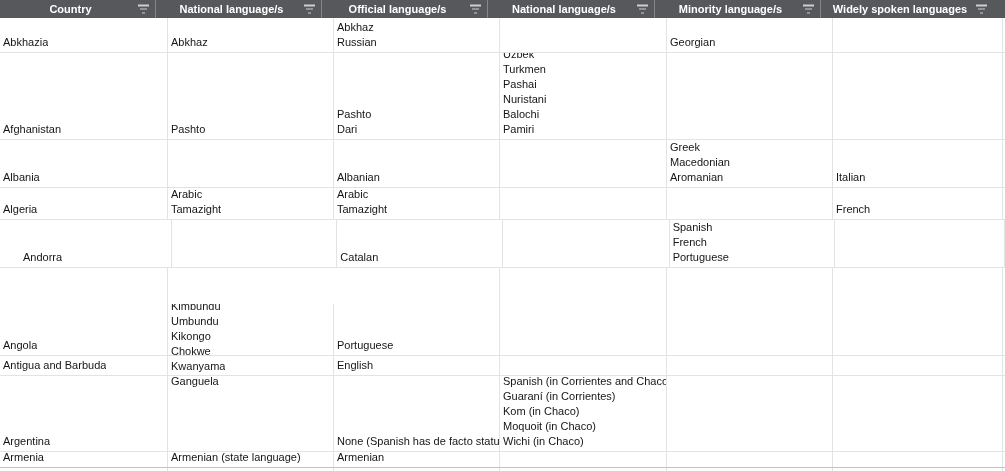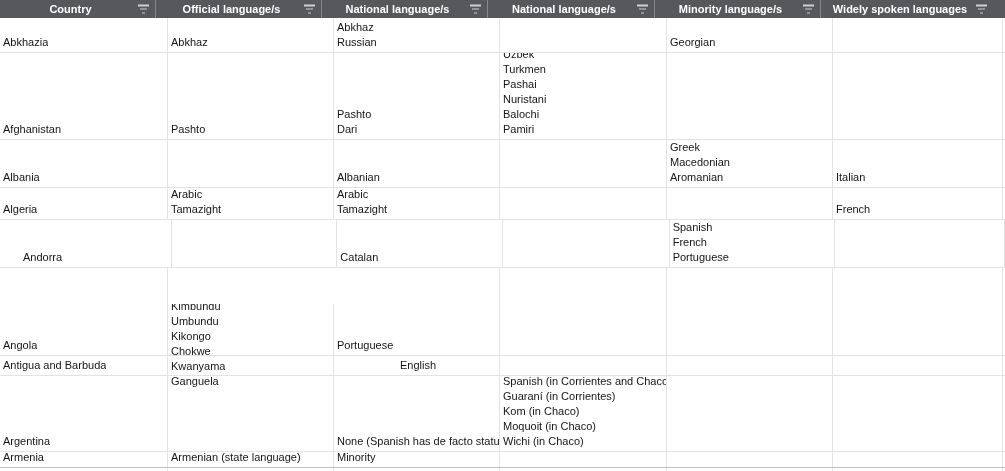--- a/index.html
+++ b/index.html
@@ -84,29 +84,29 @@
   <div id="header-row">
       <div class="header-cell" style="width: 156px;">
         <span class="header-label">Country</span>
         <span class="filter-icon">
           <span class="bar1"></span>
           <span class="bar2"></span>
           <span class="bar3"></span>
         </span>
       </div>
       <div class="header-cell" style="width: 166px;">
+        <span class="header-label">National language/s</span>
+        <span class="filter-icon">
+          <span class="bar1"></span>
+          <span class="bar2"></span>
+          <span class="bar3"></span>
+        </span>
+      </div>
+      <div class="header-cell" style="width: 166px;">
         <span class="header-label">Official language/s</span>
-        <span class="filter-icon">
-          <span class="bar1"></span>
-          <span class="bar2"></span>
-          <span class="bar3"></span>
-        </span>
-      </div>
-      <div class="header-cell" style="width: 166px;">
-        <span class="header-label">National language/s</span>
         <span class="filter-icon">
           <span class="bar1"></span>
           <span class="bar2"></span>
           <span class="bar3"></span>
         </span>
       </div>
       <div class="header-cell" style="width: 167px;">
         <span class="header-label">National language/s</span>
         <span class="filter-icon">
           <span class="bar1"></span>
@@ -270,21 +270,21 @@
           <div class="cell-text"></div>
         </div>
       </div>
       <div class="sheet-row" style="height: 20px;">
         <div class="sheet-cell" style="width: 168px;">
           <div class="cell-text">Antigua and Barbuda</div>
         </div>
         <div class="sheet-cell" style="width: 166px;">
           <div class="cell-text"></div>
         </div>
-        <div class="sheet-cell" style="width: 166px; justify-content: center;">
+        <div class="sheet-cell" style="width: 166px;">
           <div class="cell-text">English</div>
         </div>
         <div class="sheet-cell" style="width: 167px;">
           <div class="cell-text"></div>
         </div>
         <div class="sheet-cell" style="width: 166px;">
           <div class="cell-text"></div>
         </div>
         <div class="sheet-cell" style="width: 170px;">
           <div class="cell-text"></div>
@@ -315,21 +315,21 @@
         </div>
       </div>
       <div class="sheet-row strong-bottom" style="height: 16px;">
         <div class="sheet-cell" style="width: 168px;">
           <div class="cell-text">Armenia</div>
         </div>
         <div class="sheet-cell" style="width: 166px;">
           <div class="cell-text">Armenian (state language)</div>
         </div>
         <div class="sheet-cell" style="width: 166px;">
-          <div class="cell-text">Minority</div>
+          <div class="cell-text">Armenian</div>
         </div>
         <div class="sheet-cell" style="width: 167px;">
           <div class="cell-text"></div>
         </div>
         <div class="sheet-cell" style="width: 166px;">
           <div class="cell-text"></div>
         </div>
         <div class="sheet-cell" style="width: 170px;">
           <div class="cell-text"></div>
         </div>

